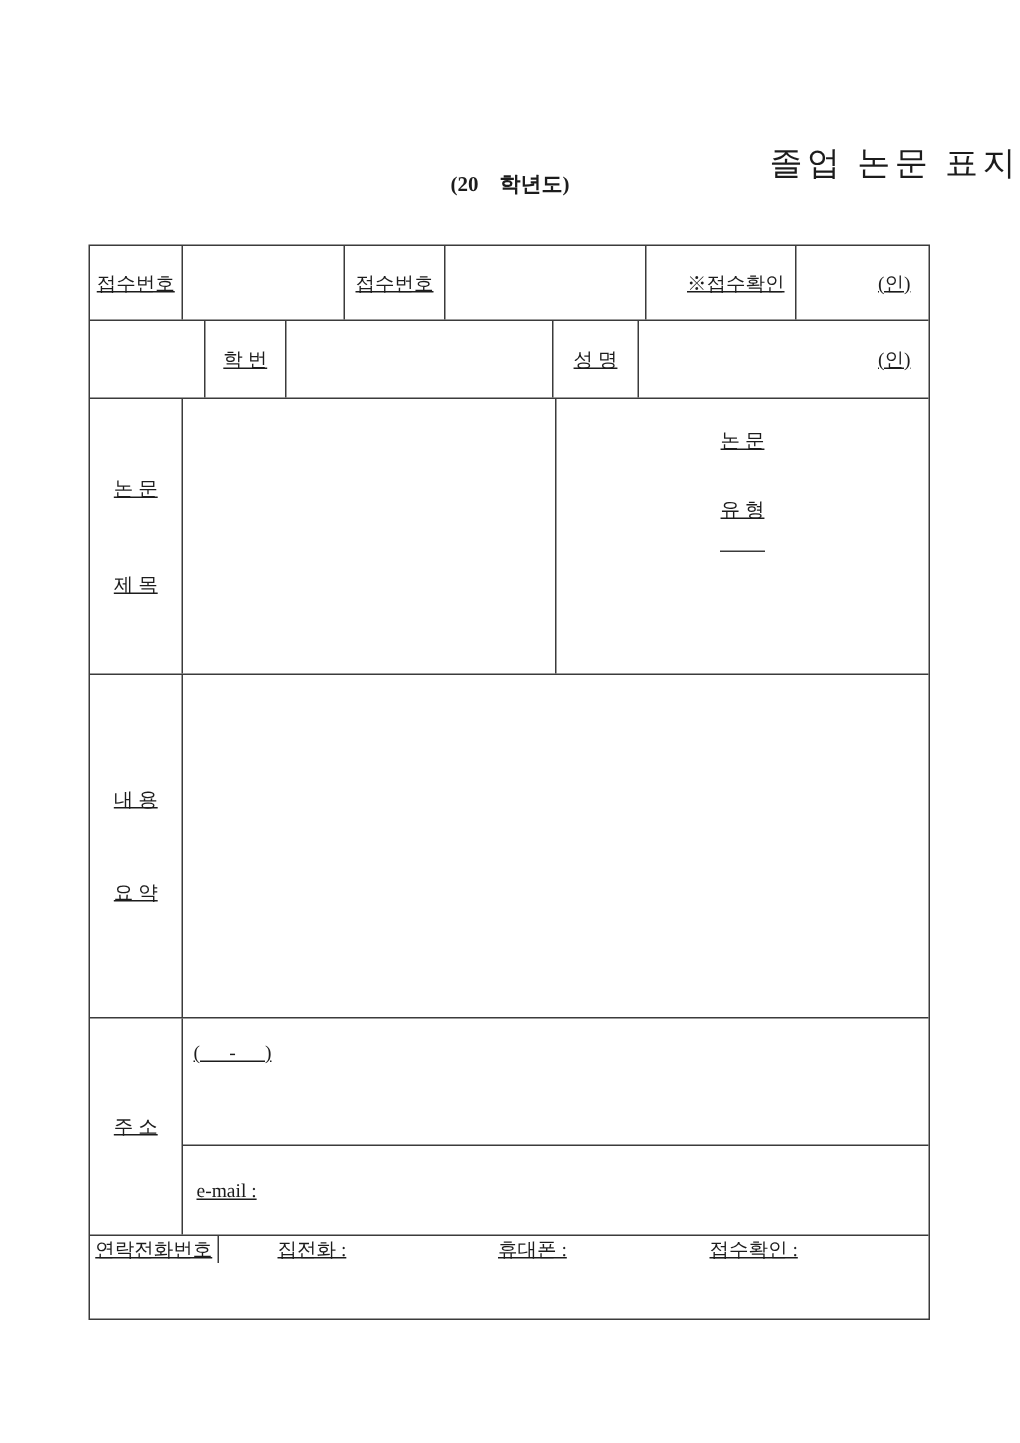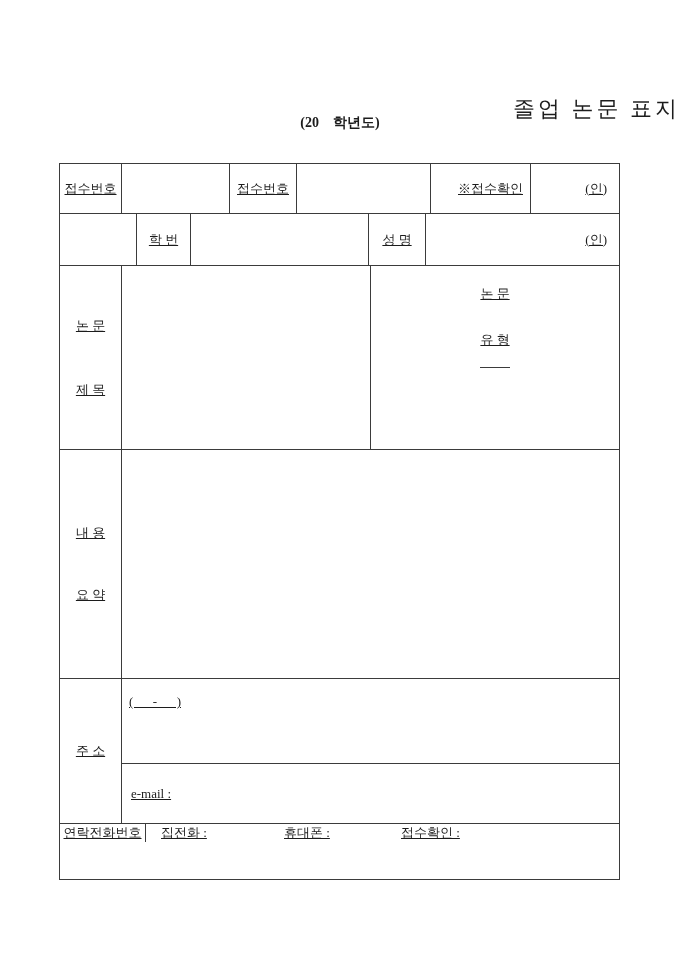--- a/index.html
+++ b/index.html
@@ -67,21 +67,21 @@
     align-items:flex-start; justify-content:flex-start;
     padding:15px 0 0 7px;
   }
   .email-cell {
     justify-content:flex-start; padding-left:9px;
     font-family:"Liberation Serif","DejaVu Serif",serif;
   }
   .phones {
     justify-content:flex-start; padding-left:15px;
   }
-  .phones span { display:inline-block; }
+  .phones span { display:inline-block;margin-left:24px; }
   .phone-home { width:123px; }
   .phone-mobile { width:117px; }
 </style>
 </head>
 <body>
 
 <div class="page">
 
   <div class="doc-title">졸업 논문 표지</div>
   <div class="doc-subtitle">(20    학년도)</div>

